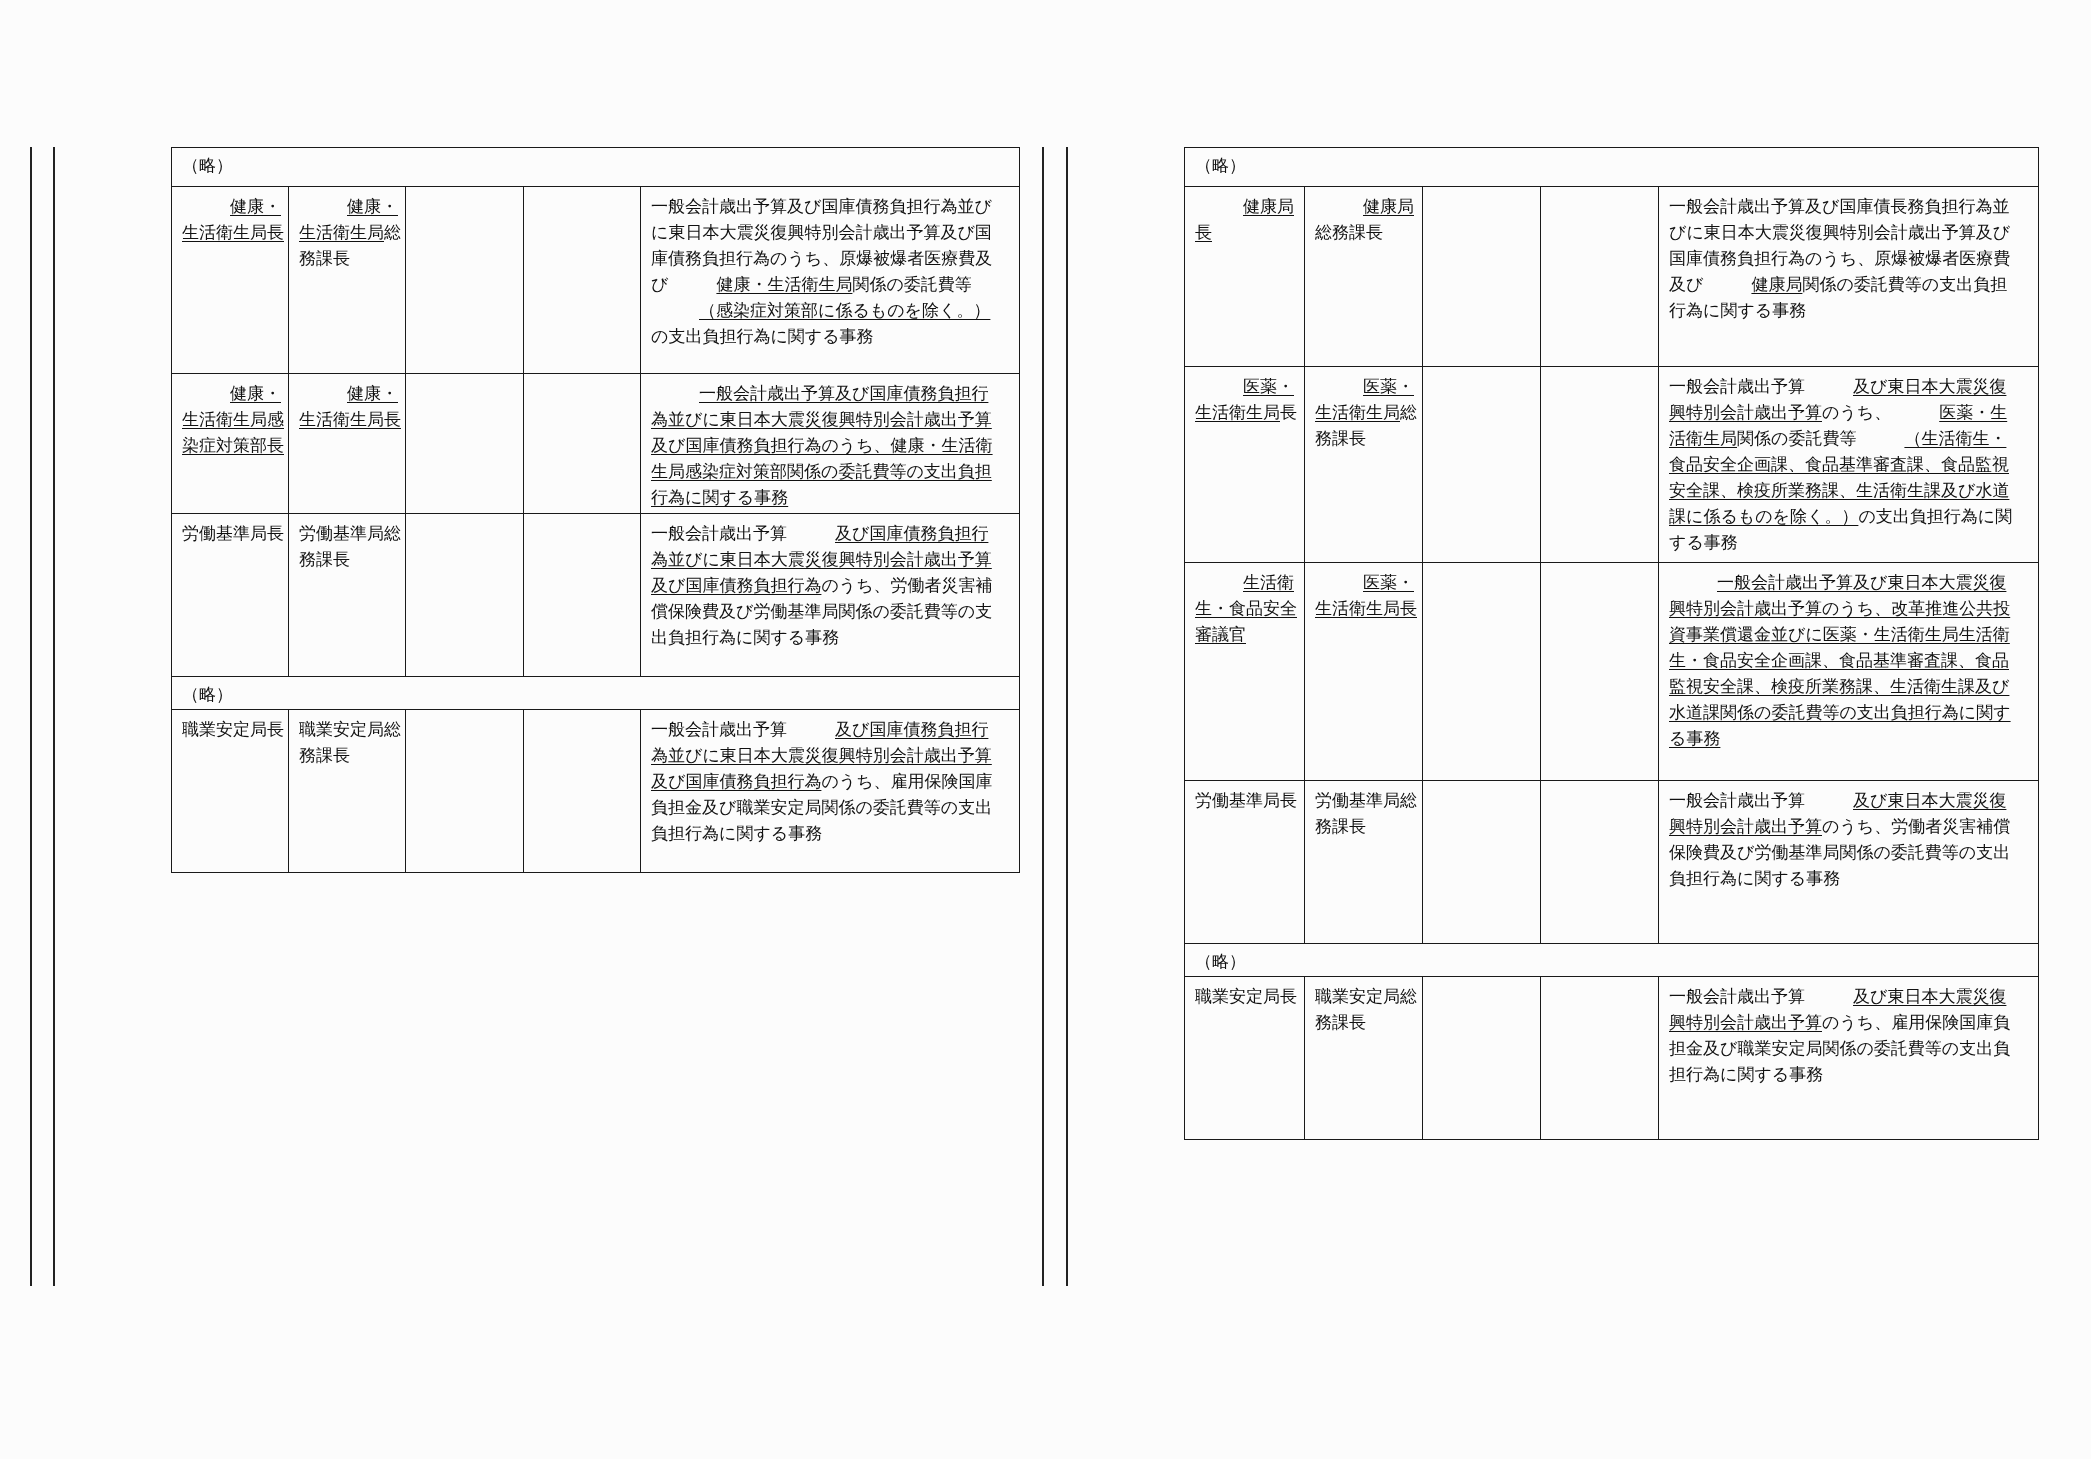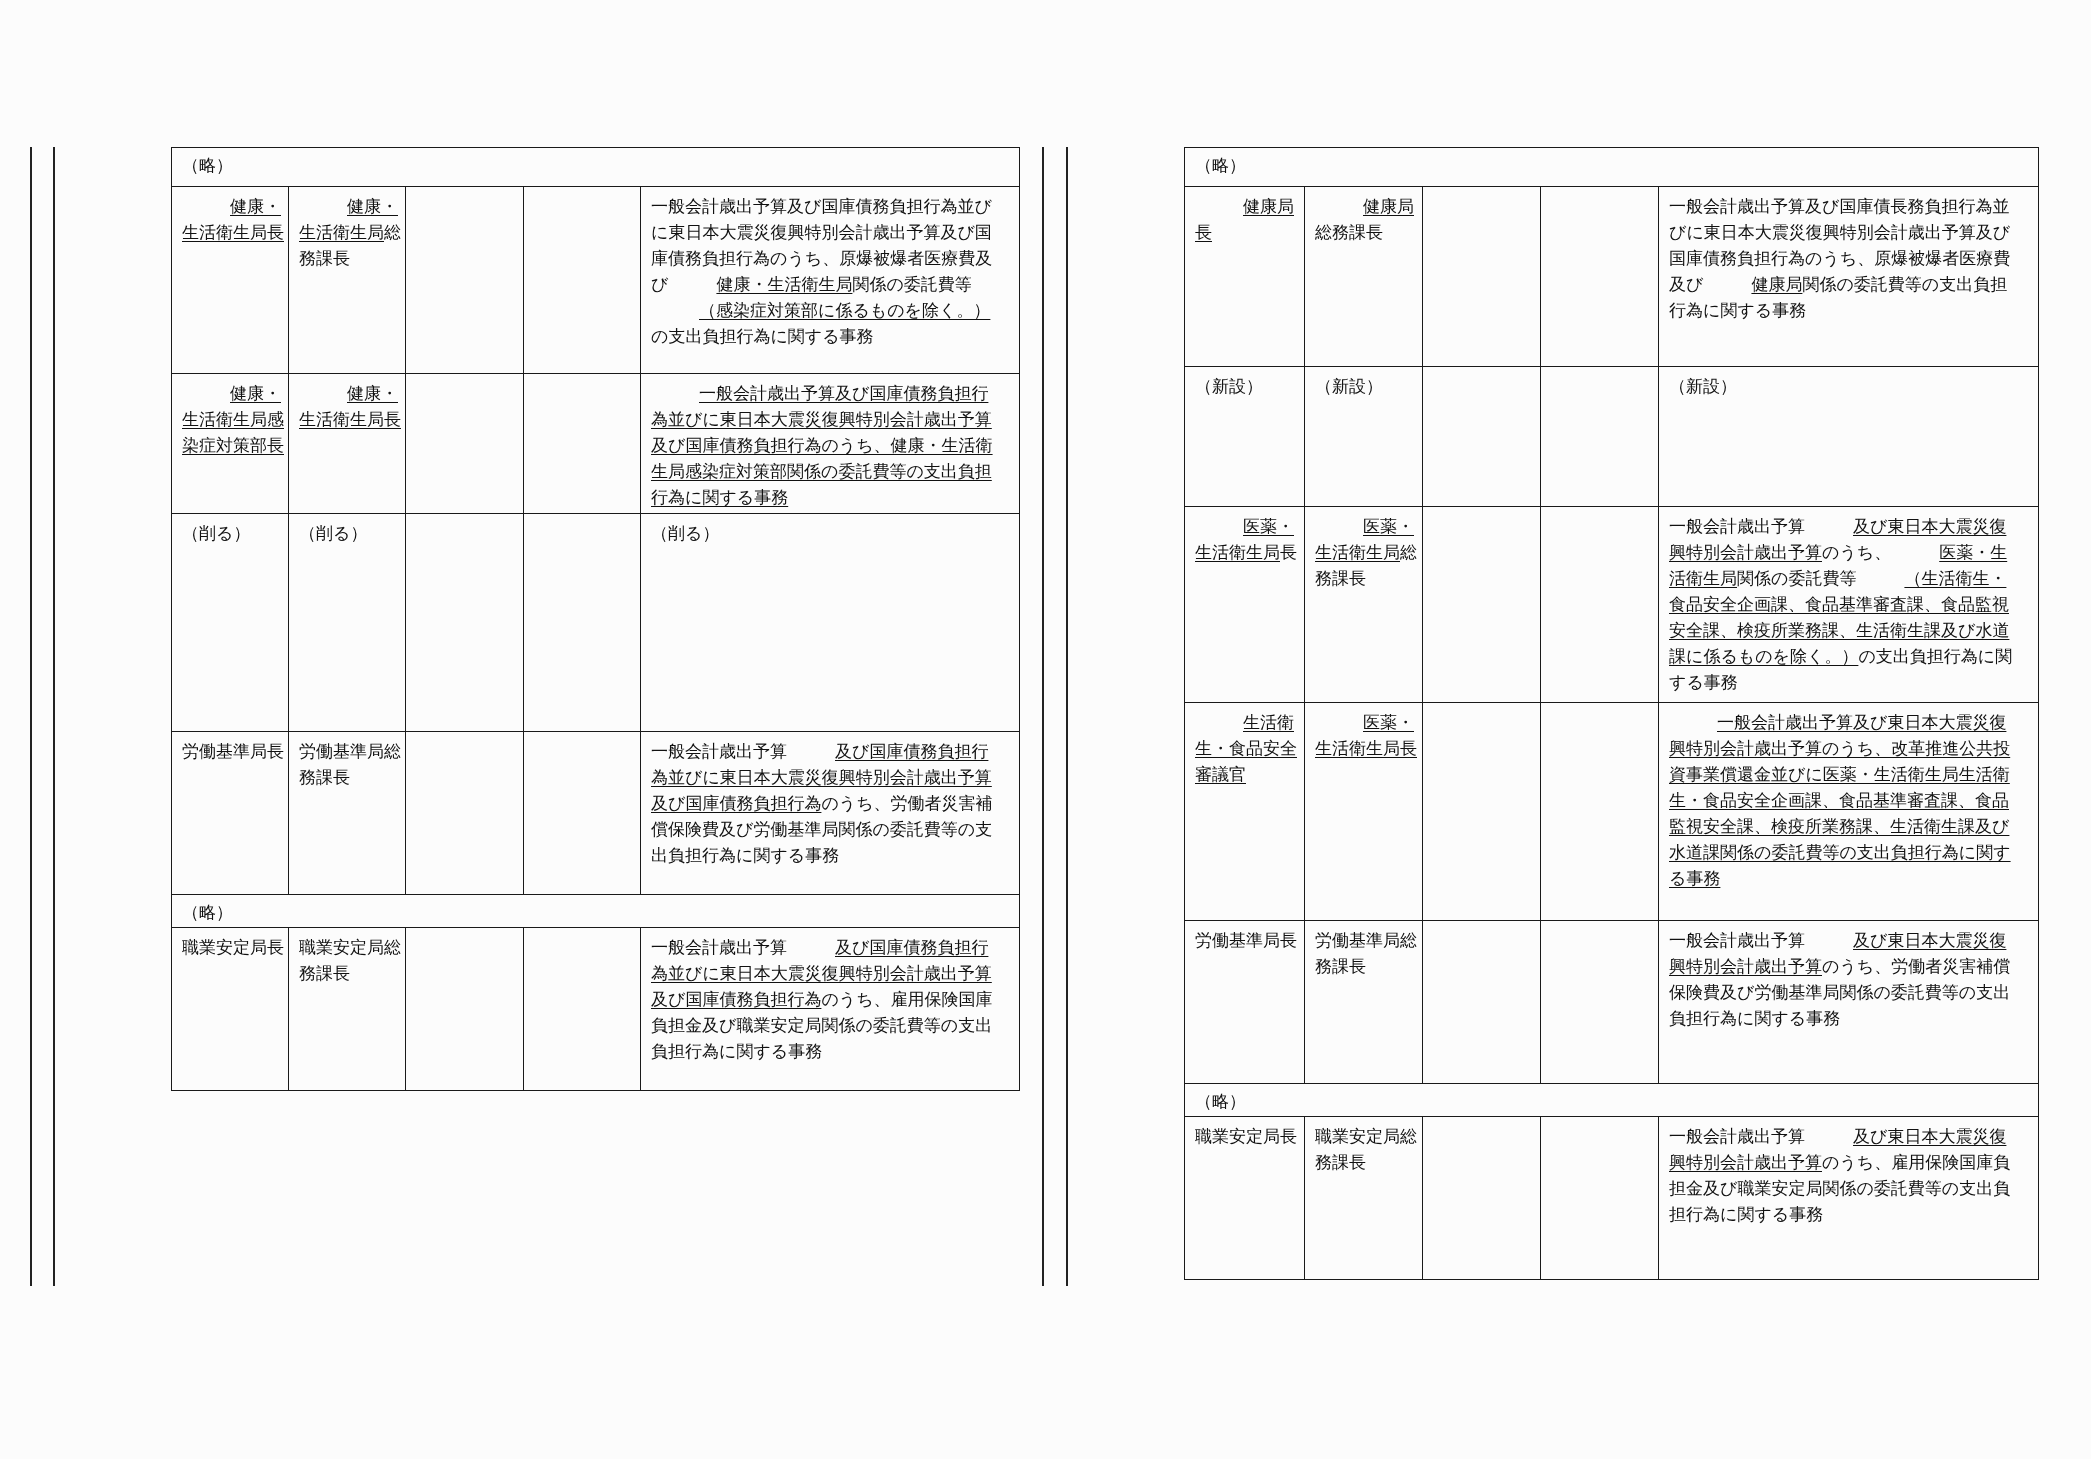--- a/index.html
+++ b/index.html
@@ -41,27 +41,20 @@
         <td class="inner"></td>
         <td class="desc"><span>一般会計歳出予算及び国庫債務負担行為並びに東日本大震災復興特別会計歳出予算及び国庫債務負担行為のうち、原爆被爆者医療費及び</span><u>健康・生活衛生局</u><span>関係の委託費等</span><u>（感染症対策部に係るものを除く。）</u><span>の支出負担行為に関する事務</span></td>
       </tr>
       <tr style="height: 140px;">
         <td><u>健康・生活衛生局感染症対策部長</u></td>
         <td class="inner"><u>健康・生活衛生局長</u></td>
         <td class="inner"></td>
         <td class="inner"></td>
         <td class="desc"><u>一般会計歳出予算及び国庫債務負担行為並びに東日本大震災復興特別会計歳出予算及び国庫債務負担行為のうち、健康・生活衛生局感染症対策部関係の委託費等の支出負担行為に関する事務</u></td>
       </tr>
-      <tr style="height: 218px;">
-        <td><span>（削る）</span></td>
-        <td class="inner"><span>（削る）</span></td>
-        <td class="inner"></td>
-        <td class="inner"></td>
-        <td class="desc"><span>（削る）</span></td>
-      </tr>
       <tr style="height: 163px;">
         <td><span>労働基準局長</span></td>
         <td class="inner"><span>労働基準局総務課長</span></td>
         <td class="inner"></td>
         <td class="inner"></td>
         <td class="desc"><span>一般会計歳出予算</span><u>及び国庫債務負担行為並びに東日本大震災復興特別会計歳出予算及び国庫債務負担行為</u><span>のうち、労働者災害補償保険費及び労働基準局関係の委託費等の支出負担行為に関する事務</span></td>
       </tr>
       <tr class="omit" style="height: 33px;">
         <td colspan="5">（略）</td>
       </tr>
@@ -87,27 +80,20 @@
       <tr class="omit" style="height: 39px;">
         <td colspan="5">（略）</td>
       </tr>
       <tr style="height: 180px;">
         <td><u>健康局長</u></td>
         <td class="inner"><u>健康局</u><span>総務課長</span></td>
         <td class="inner"></td>
         <td class="inner"></td>
         <td class="desc"><span>一般会計歳出予算及び国庫債長務負担行為並びに東日本大震災復興特別会計歳出予算及び国庫債務負担行為のうち、原爆被爆者医療費及び</span><u>健康局</u><span>関係の委託費等の支出負担行為に関する事務</span></td>
       </tr>
-      <tr style="height: 140px;">
-        <td><span>（新設）</span></td>
-        <td class="inner"><span>（新設）</span></td>
-        <td class="inner"></td>
-        <td class="inner"></td>
-        <td class="desc"><span>（新設）</span></td>
-      </tr>
       <tr style="height: 196px;">
         <td><u>医薬・生活衛生局</u><span>長</span></td>
         <td class="inner"><u>医薬・生活衛生局</u><span>総務課長</span></td>
         <td class="inner"></td>
         <td class="inner"></td>
         <td class="desc"><span>一般会計歳出予算</span><u>及び東日本大震災復興特別会計歳出予算</u><span>のうち、</span><u>医薬・生活衛生局</u><span>関係の委託費等</span><u>（生活衛生・食品安全企画課、食品基準審査課、食品監視安全課、検疫所業務課、生活衛生課及び水道課に係るものを除く。）</u><span>の支出負担行為に関する事務</span></td>
       </tr>
       <tr style="height: 218px;">
         <td><u>生活衛生・食品安全審議官</u></td>
         <td class="inner"><u>医薬・生活衛生局長</u></td>

